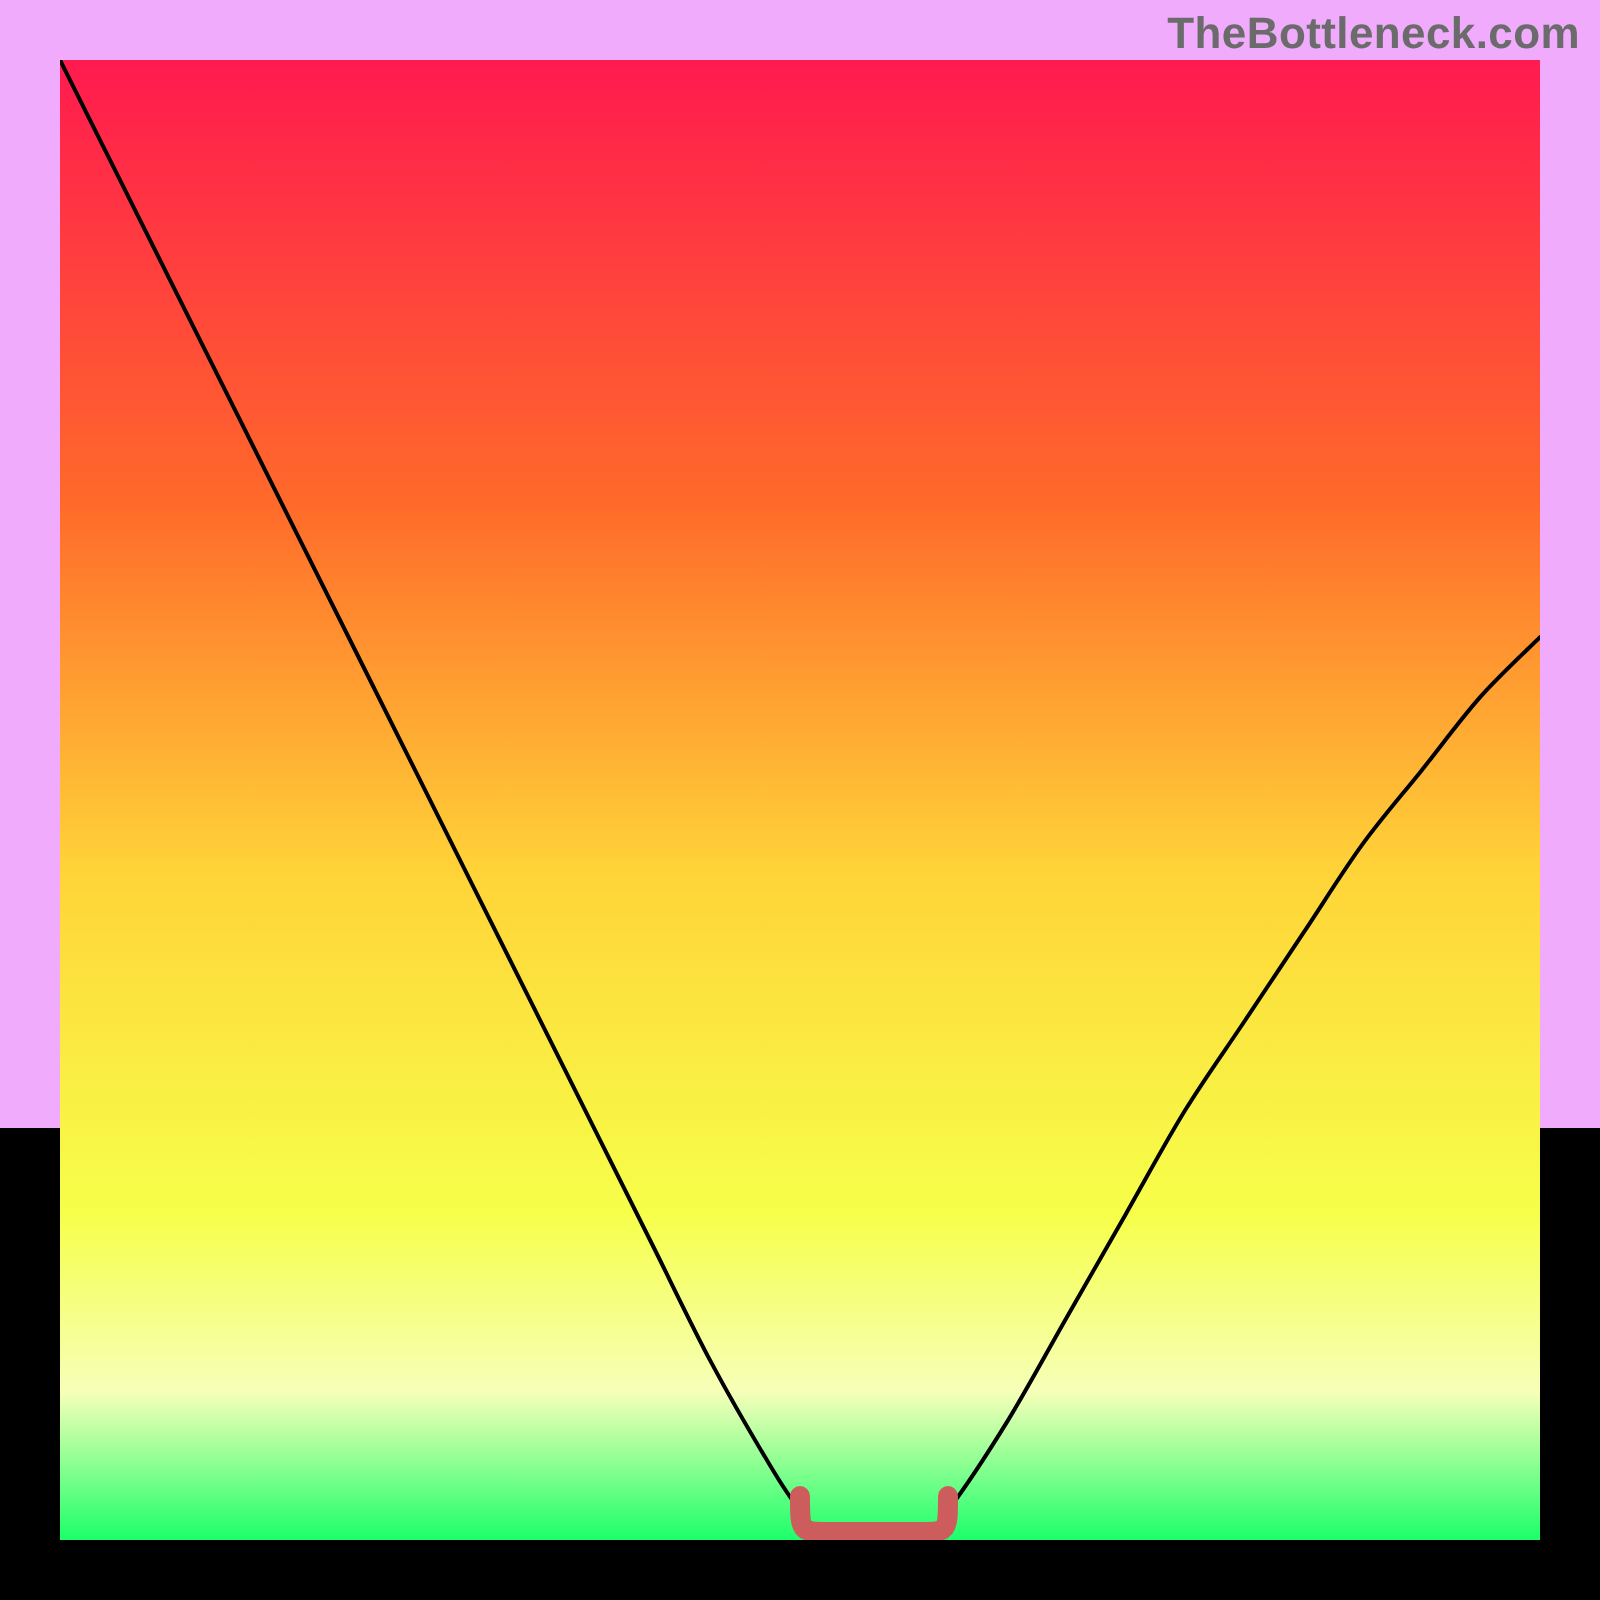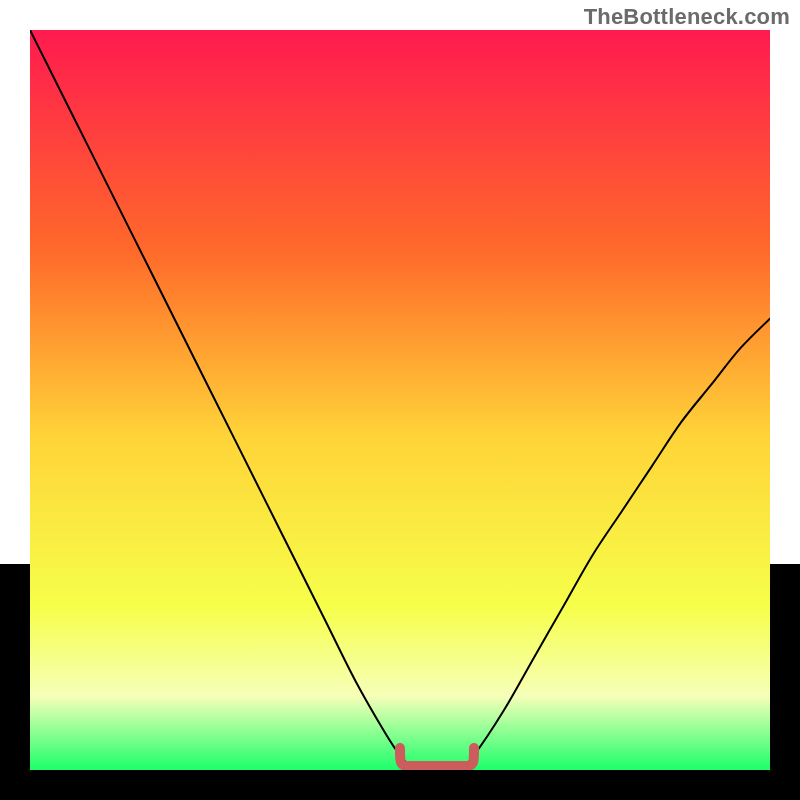--- a/index.html
+++ b/index.html
@@ -8,21 +8,21 @@
     width: 800px;
     height: 800px;
     background: #000;
     overflow: hidden;
     font-family: Arial, Helvetica, sans-serif;
   }
   .frame {
     position: relative;
     width: 800px;
     height: 564px;
-    background: #ffffff;
+    background: #f0abfc;
   }
   .watermark {
     position: absolute;
     top: 4px;
     right: 10px;
     color: #6b6b6b;
     font-size: 22px;
     font-weight: 600;
     letter-spacing: 0.2px;
     z-index: 4;

